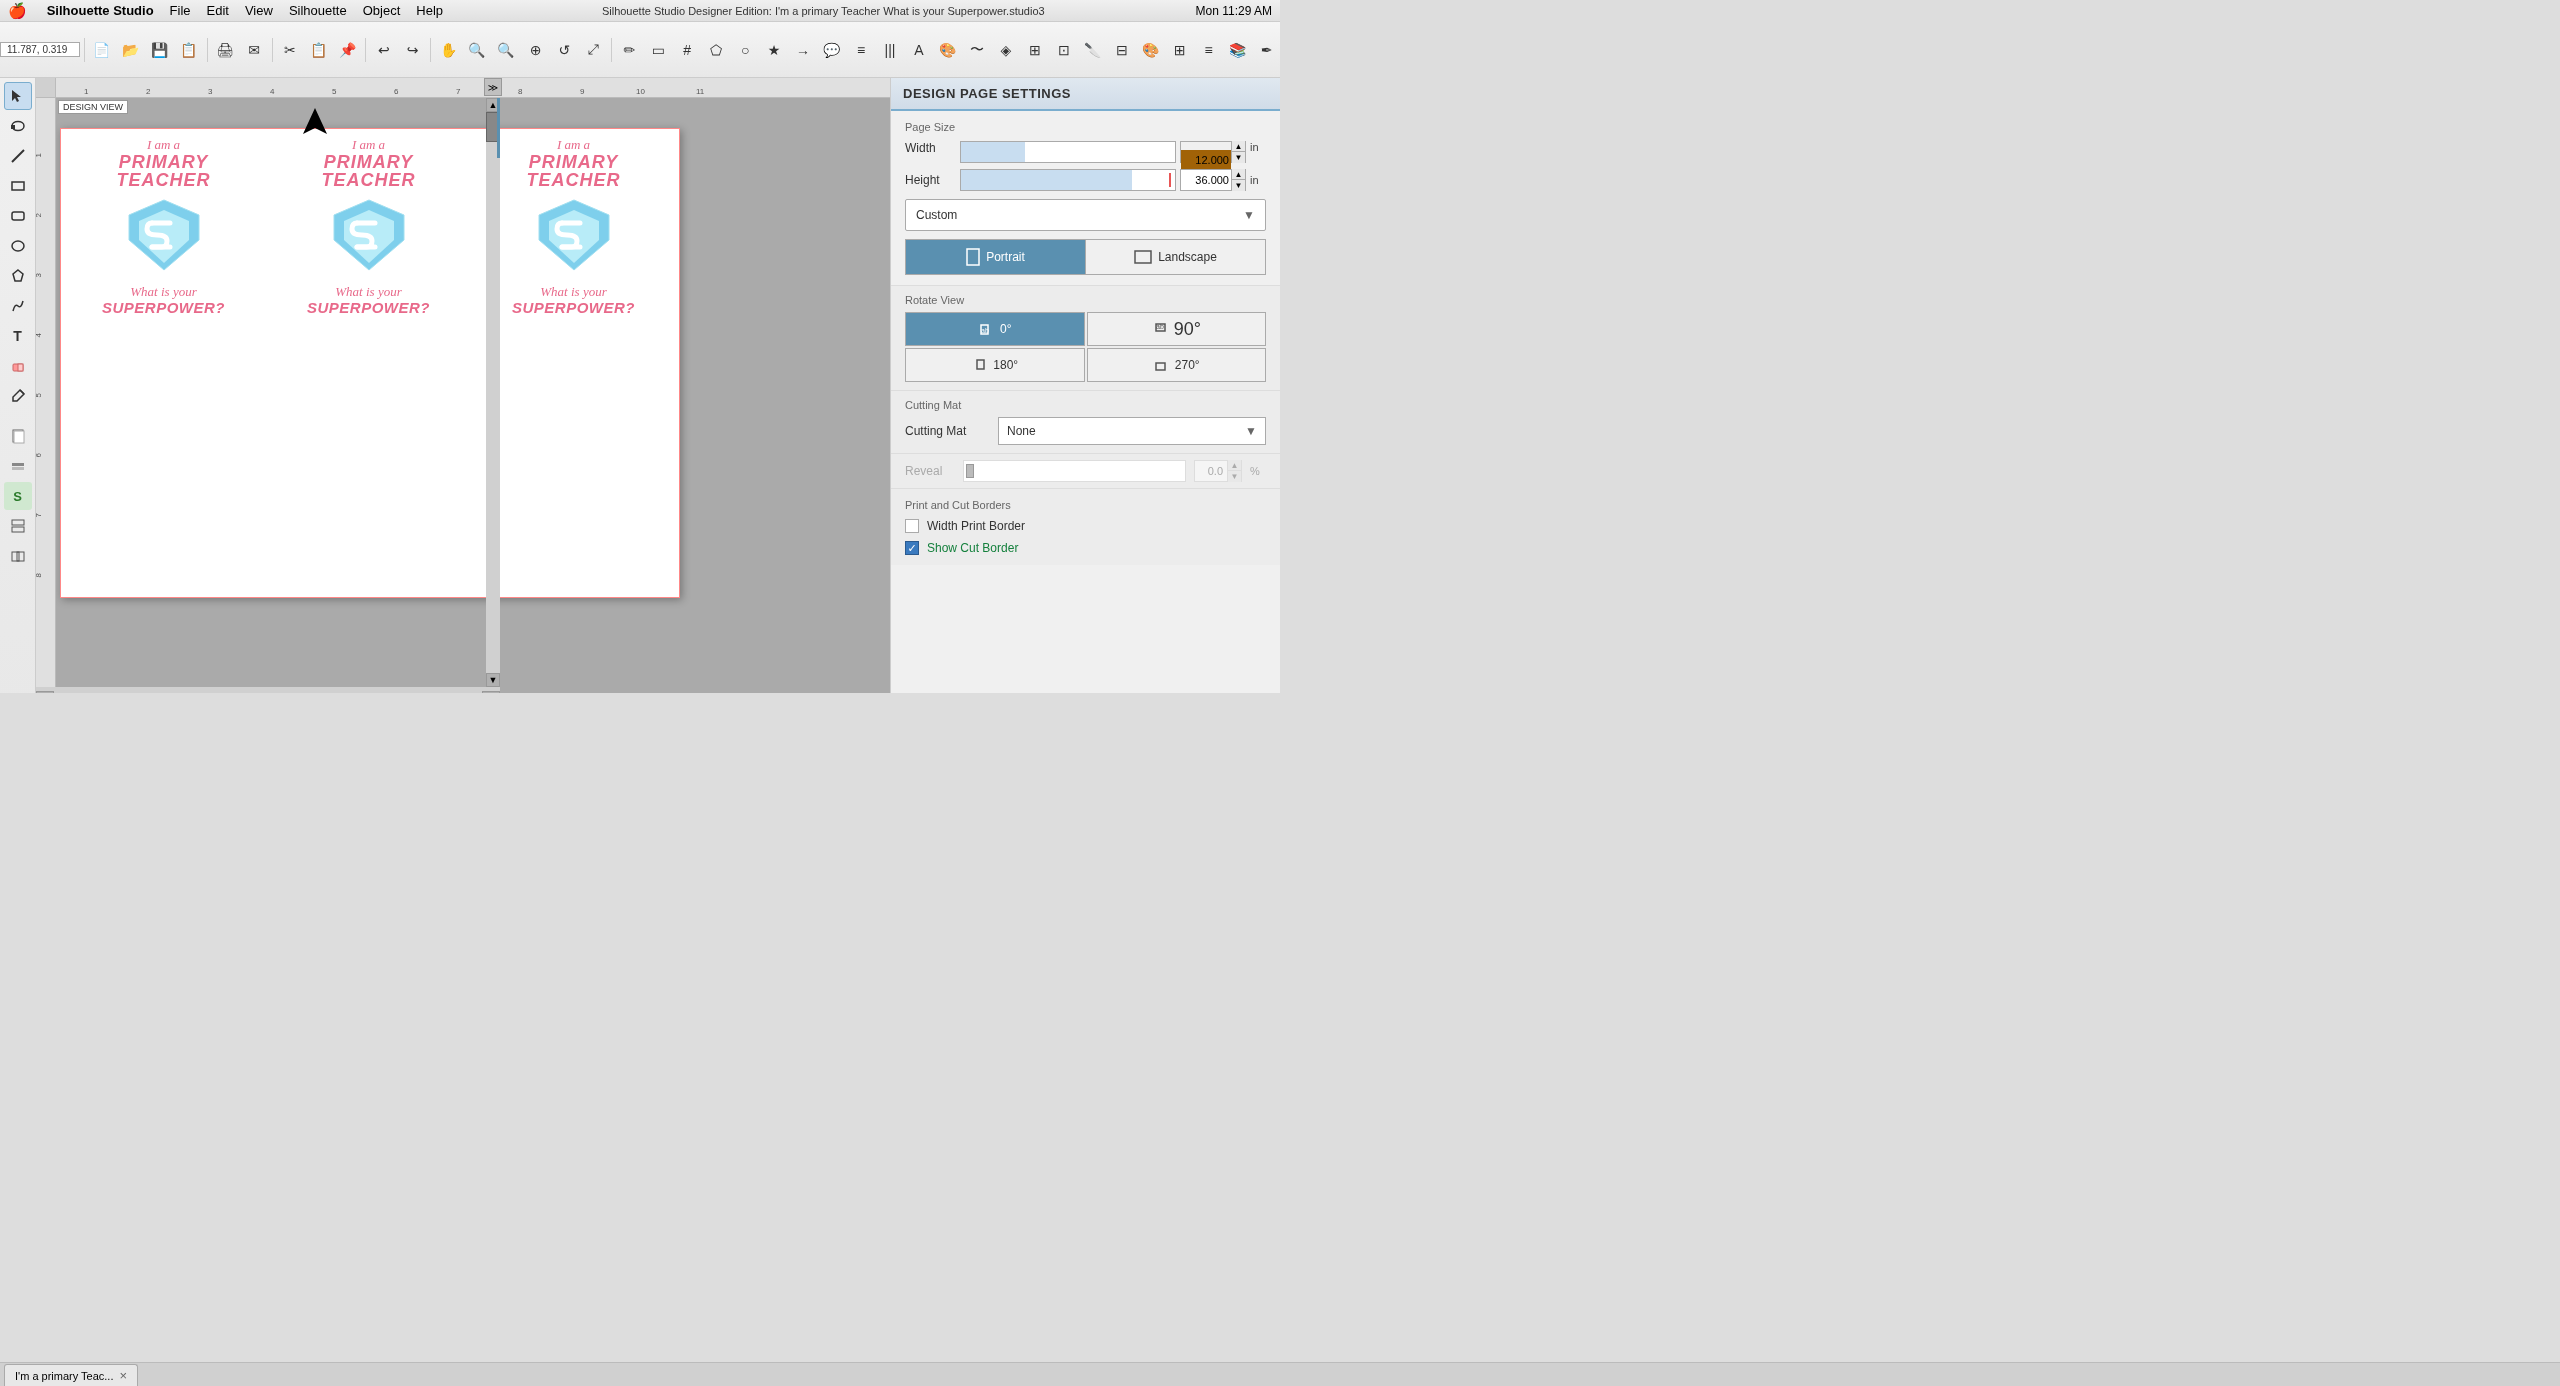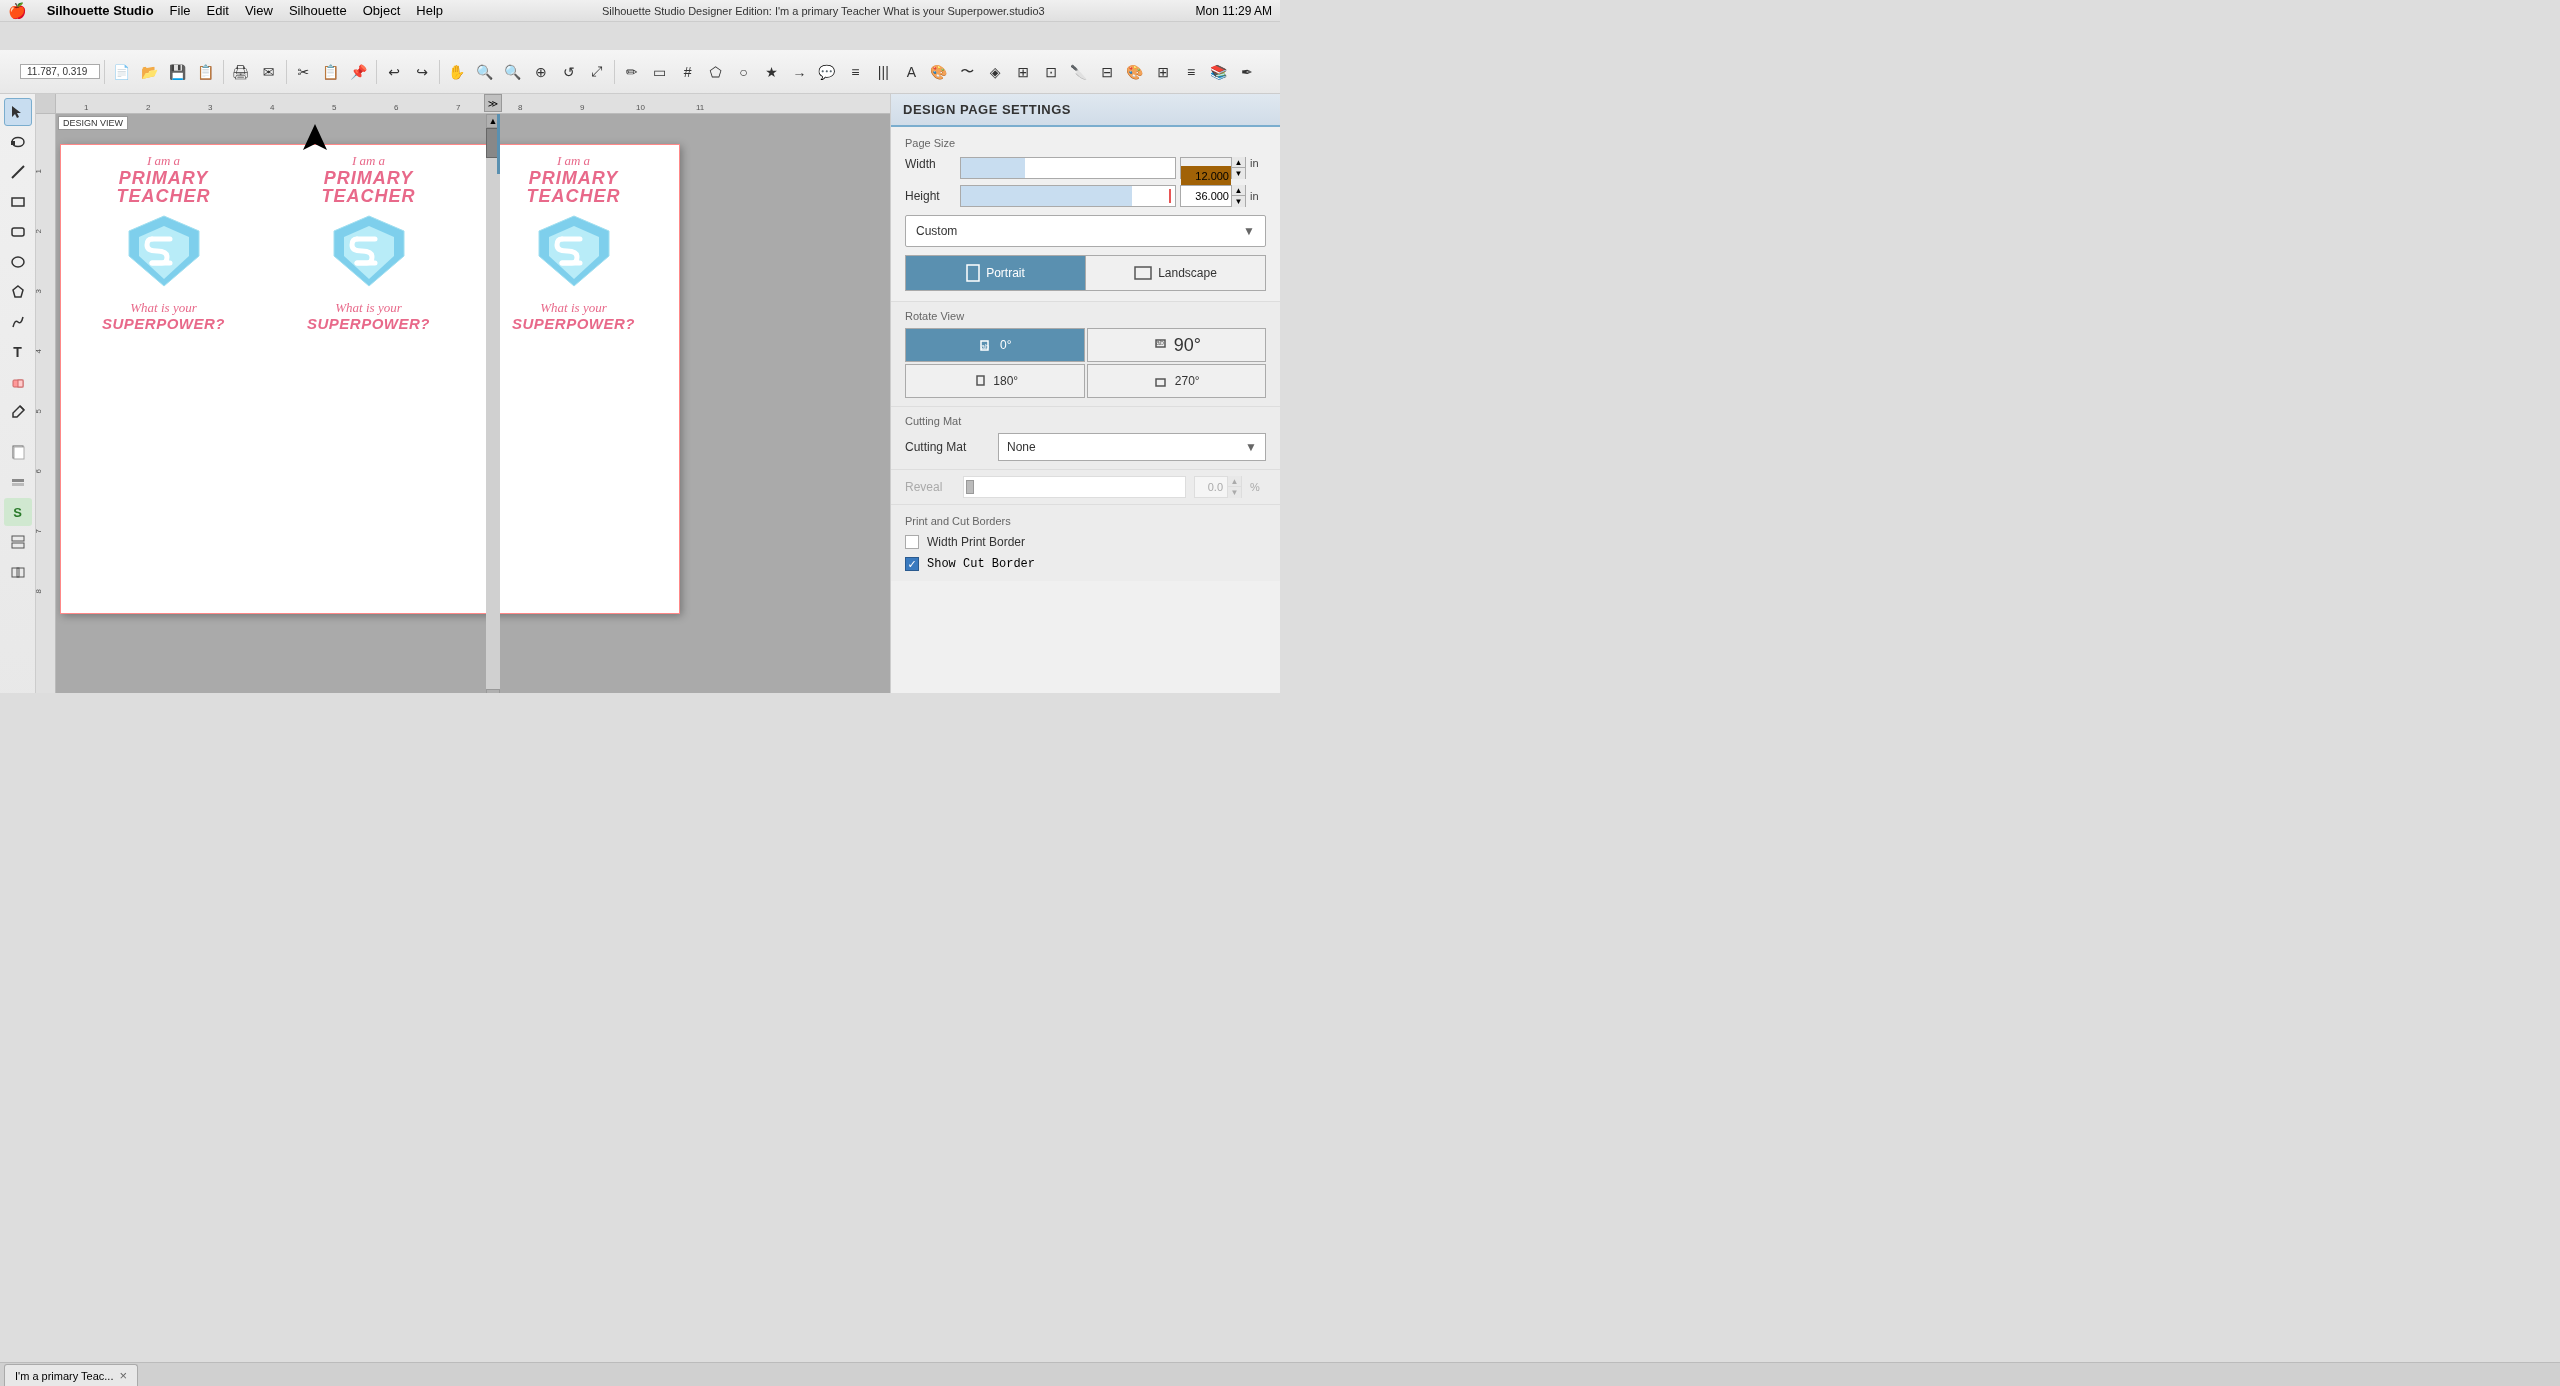--- a/index.html
+++ b/index.html
@@ -16,27 +16,26 @@
       font-size: 13px;
     }
     #menubar .apple { margin-right: 12px; font-size: 15px; }
     #menubar .menu-item { margin: 0 8px; cursor: pointer; }
     #menubar .title { flex: 1; text-align: center; font-size: 13px; }
     #menubar .right-icons { display: flex; align-items: center; gap: 8px; font-size: 12px; }
 
     
     #toolbar {
       background: linear-gradient(to bottom, #f5f5f5, #e8e8e8);
-      height: 44px;
+      height: 56px;
       display: flex;
       align-items: center;
-      padding: 0 20px;
+      padding: 0 0;
       border-bottom: 1px solid #ccc;
       gap: 2px;
-      margin-top: 28px;
     }
     .tool-btn {
       width: 30px; height: 30px;
       display: flex; align-items: center; justify-content: center;
       background: transparent;
       border: 1px solid transparent;
       border-radius: 3px;
       cursor: pointer;
       font-size: 14px;
       color: #333;
@@ -549,21 +548,21 @@
 
       <div style="display:flex;align-items:center;gap:8px;margin-bottom:8px;">
         <div style="width:14px;height:14px;border:1px solid #aaa;background:white;display:flex;align-items:center;justify-content:center;cursor:pointer;"></div>
         <span style="font-size:12px;color:#333;">Width Print Border</span>
       </div>
 
       <div style="display:flex;align-items:center;gap:8px;">
         <div style="width:14px;height:14px;border:1px solid #2a5a8f;background:#3a7abf;display:flex;align-items:center;justify-content:center;cursor:pointer;">
           <span style="color:white;font-size:11px;line-height:1;">✓</span>
         </div>
-        <span style="font-size:12px;color:#000000;font-family:Liberation Mono, monospace;">Show Cut Border</span>
+        <span style="font-size:12px;color:#15803d;">Show Cut Border</span>
       </div>
     </div>
 
   </div>
 
 </div>
 
 <div id="tab-bar" style="height:24px;background:#d0d0d0;border-top:1px solid #bbb;display:flex;align-items:flex-end;padding:0 4px;position:fixed;bottom:0;left:0;right:0;">
   <div style="background:#e8e8e8;border:1px solid #aaa;border-bottom:none;padding:2px 10px;font-size:11px;border-radius:3px 3px 0 0;cursor:pointer;display:flex;align-items:center;gap:6px;height:22px;">
     <span>I'm a primary Teac...</span>

